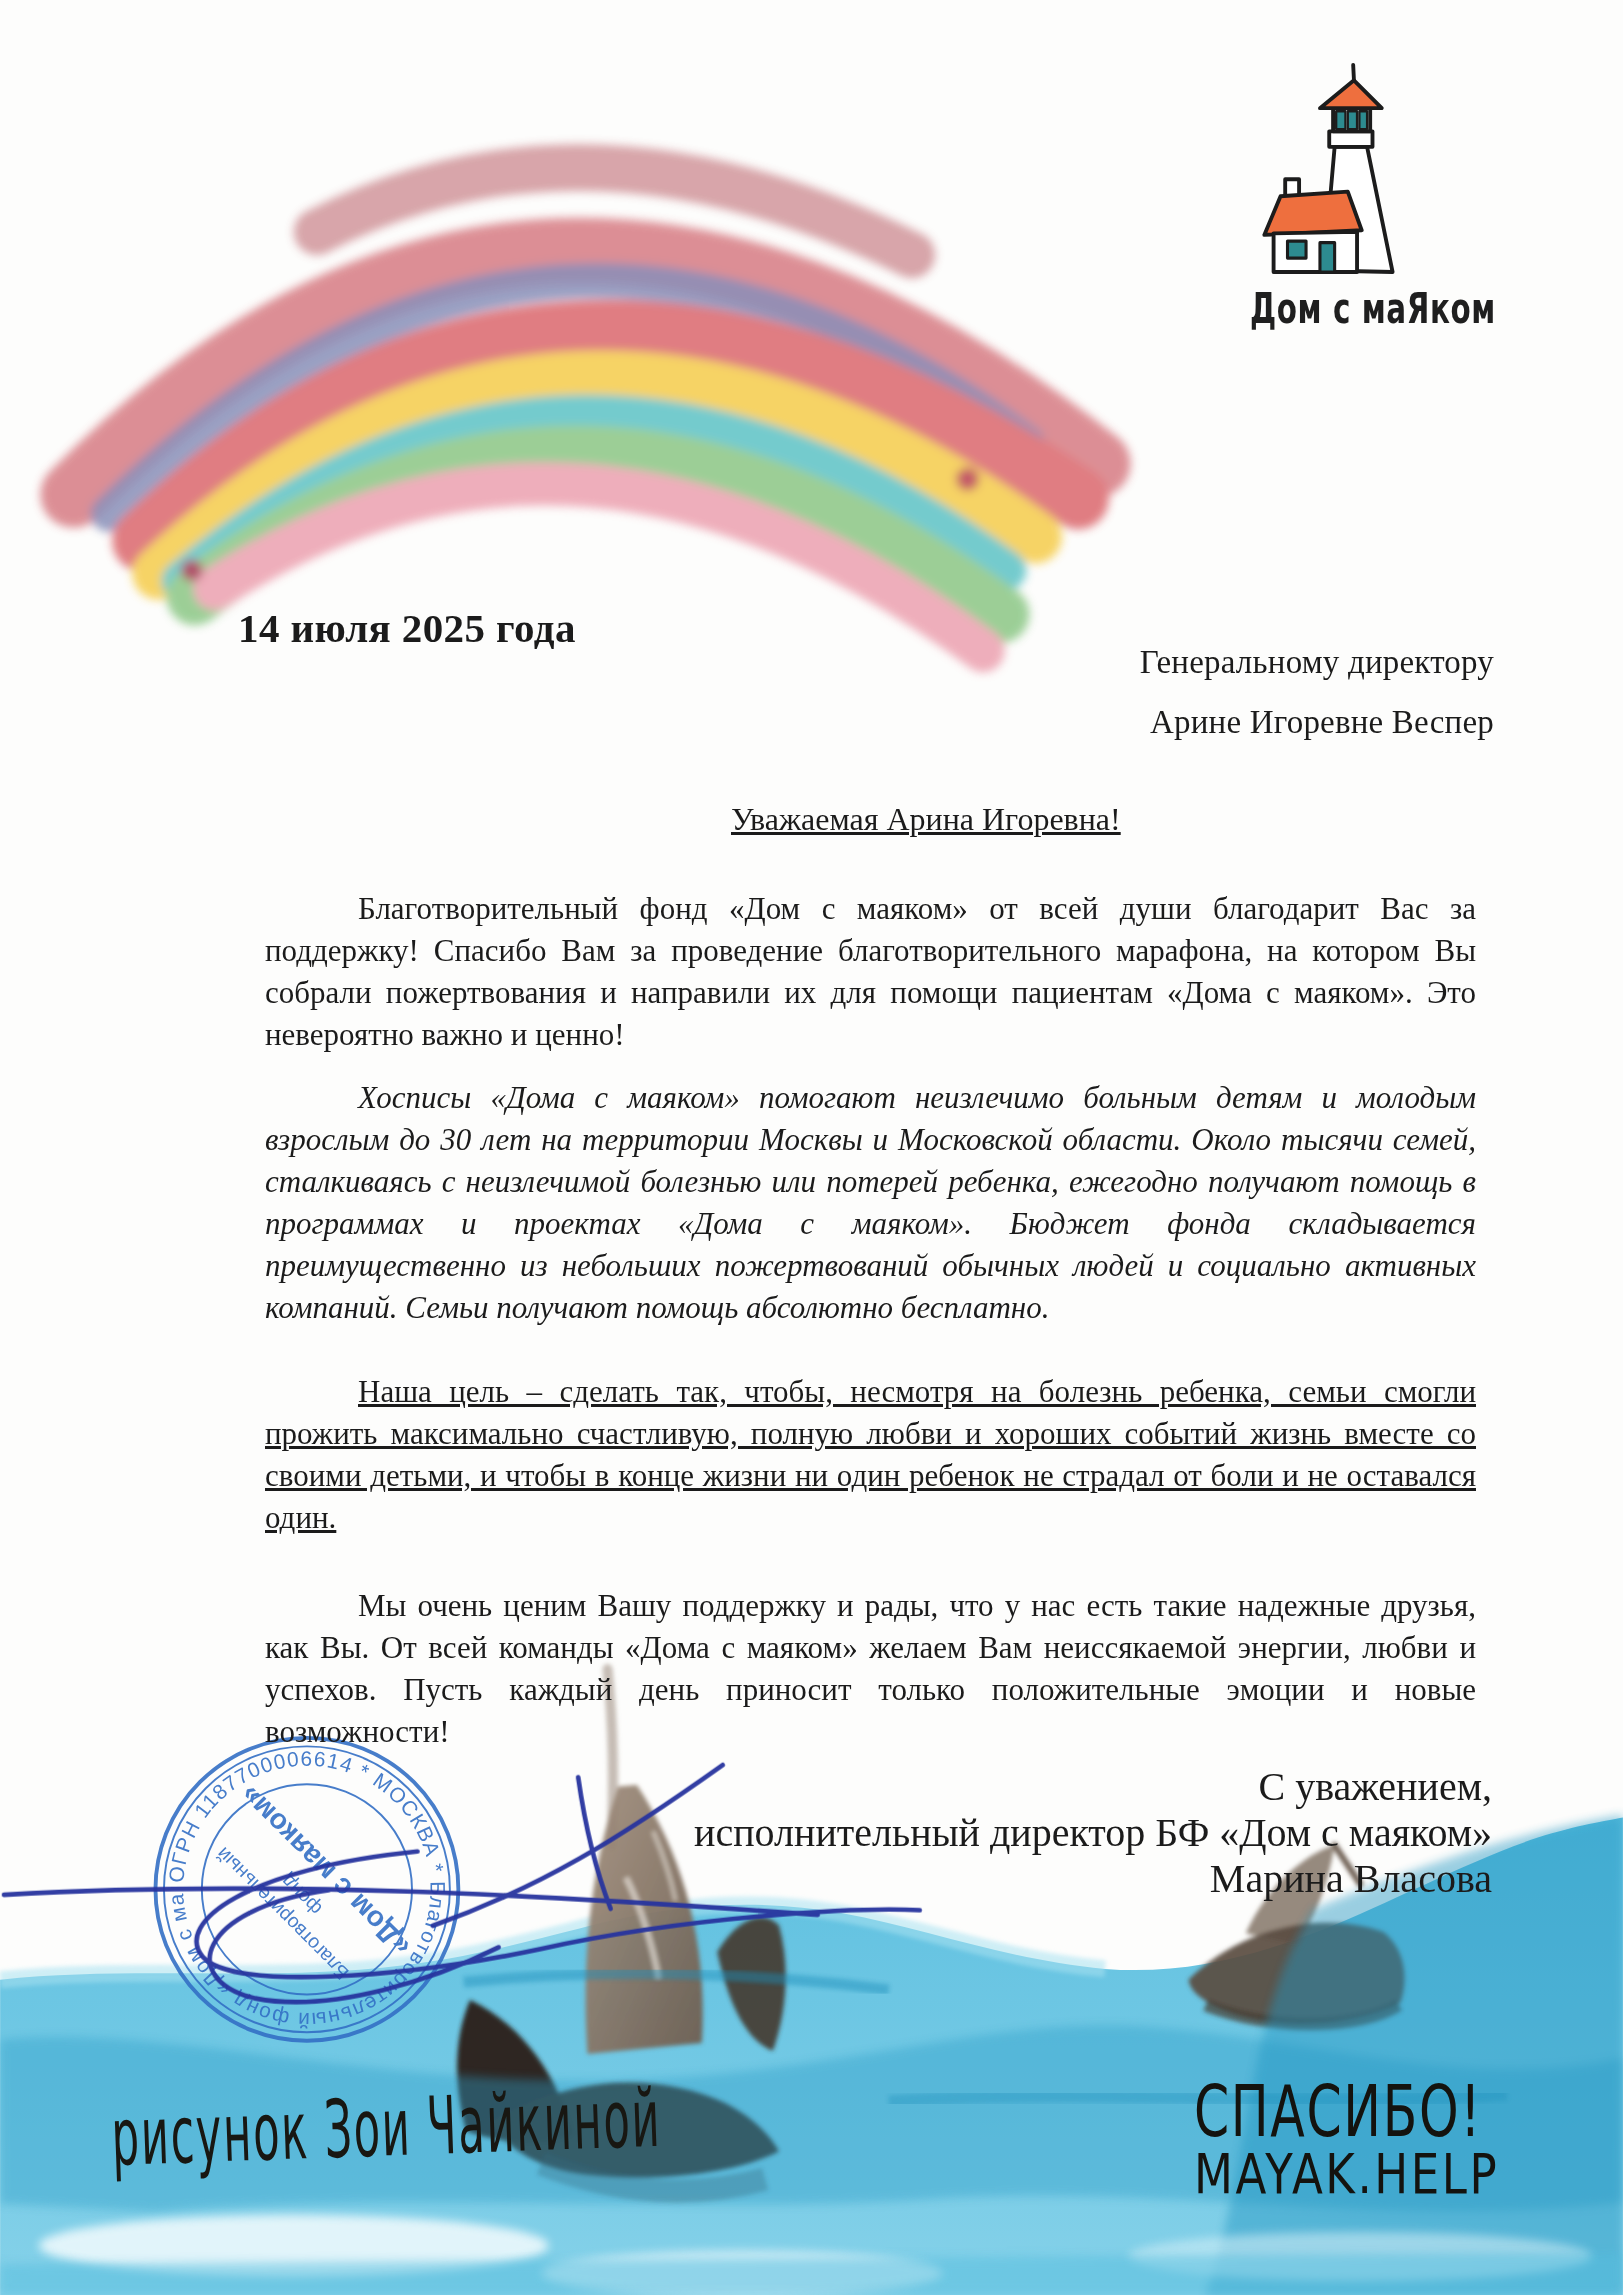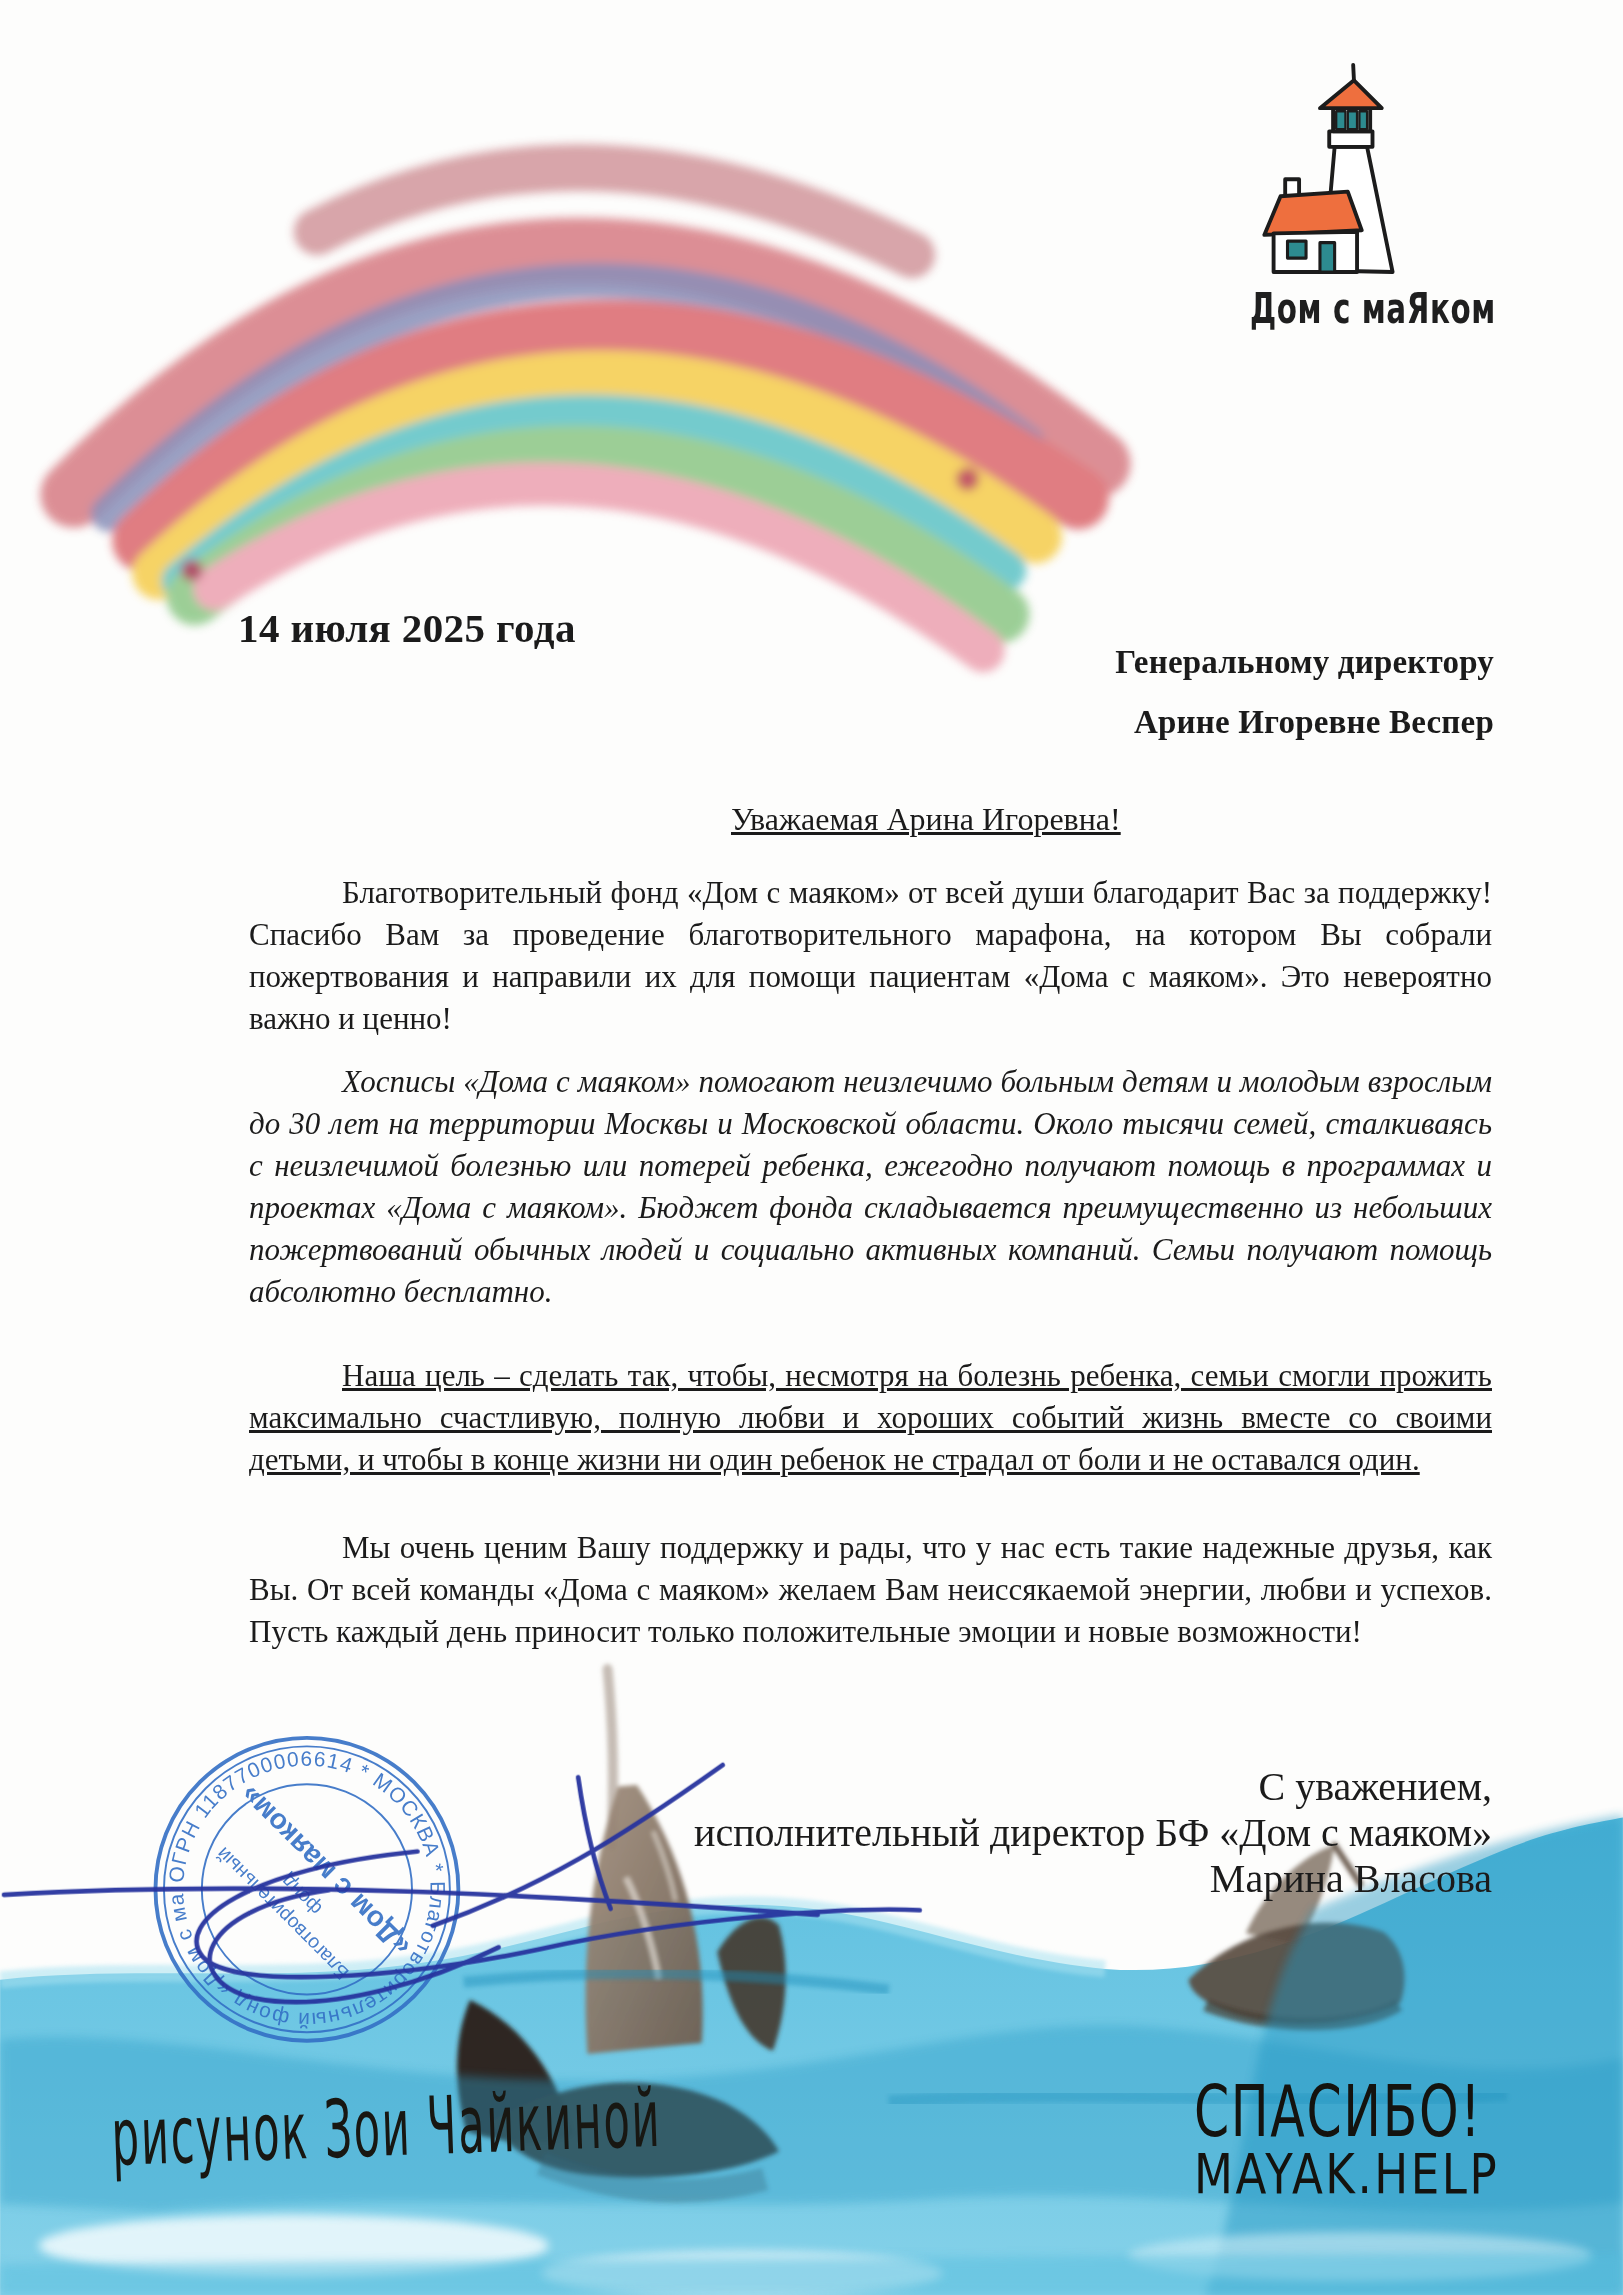--- a/index.html
+++ b/index.html
@@ -14,34 +14,34 @@
   #artwork{position:absolute;left:0;top:0;z-index:1;}
   .txt{position:absolute;z-index:3;}
 
   .date{
     left:238px;top:604px;
     font-size:41px;font-weight:bold;letter-spacing:0.4px;
   }
   .addressee{
     right:129px;top:632px;
     text-align:right;
-    font-size:33px;font-weight:bold;line-height:60px;
+    font-size:33px;font-weight:normal;line-height:60px;
     letter-spacing:0.2px;
   }
   .salutation{
     left:731px;top:801px;
     font-size:32px;
     text-decoration:underline;
   }
   .body-text{
     left:249px;top:872px;width:1243px;
     font-size:31px;line-height:42px;
     text-align:justify;
   }
-  .body-text p{margin:0;text-indent:93px;}
+  .body-text p{margin:16px;text-indent:93px;}
   .body-text p.p2{margin-top:21px;font-style:italic;}
   .body-text p.p3{margin-top:42px;text-decoration:underline;}
   .body-text p.p4{margin-top:46px;}
   .closing{
     right:131px;top:1764px;
     text-align:right;
     font-size:40px;line-height:46px;
   }
   .logo-caption{
     left:1213px;top:284px;width:247px;

